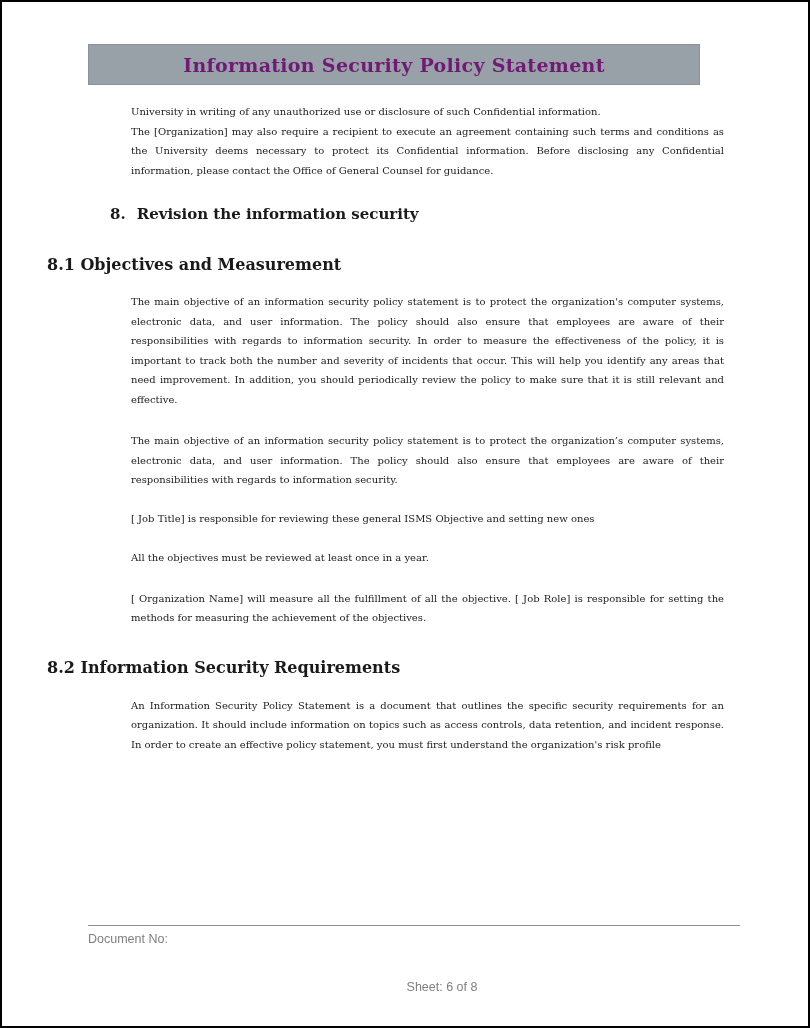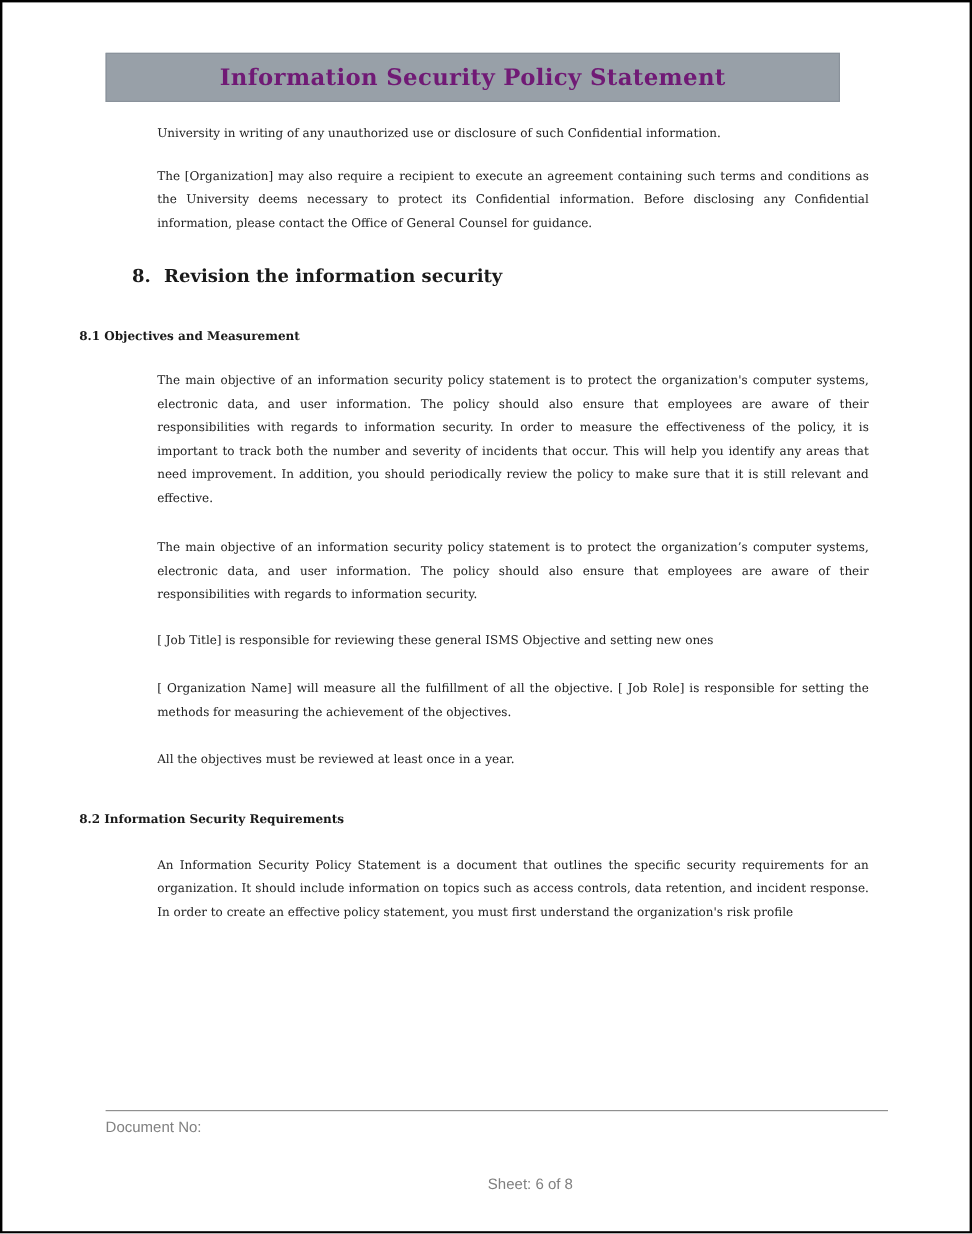--- a/index.html
+++ b/index.html
@@ -39,28 +39,28 @@
   }
   .h1 {
     margin: 24px 84px 0 108px;
     font-size: 15px;
     line-height: 20px;
     font-weight: bold;
     color: #1a1a1a;
   }
   .h1 .h-num { margin-right: 11px; }
   .h2 {
-    margin: 0 84px 0 64px;
-    font-size: 10px;
+    margin: 0 84px 0 45px;
+    font-size: 16px;
     line-height: 19px;
     font-weight: bold;
     color: #1a1a1a;
   }
   .mt17 { margin-top: 17px; }
-  .mt16 { margin-top: 16px; }
+  .mt16 { }
   .mt31 { margin-top: 31px; }
   .mt18 { margin-top: 18px; }
   .mt22 { margin-top: 22px; }
   .mt19 { margin-top: 19px; }
   .mt20 { margin-top: 20px; }
   .mt21 { margin-top: 21px; }
   .mt30 { margin-top: 30px; }
   .footer {
     position: absolute;
     left: 86px;
@@ -95,23 +95,23 @@
   </div>
 
   <div class="h2 mt31">8.1 Objectives and Measurement</div>
 
   <p class="para mt18">The main objective of an information security policy statement is to protect the organization's computer systems, electronic data, and user information. The policy should also ensure that employees are aware of their responsibilities with regards to information security. In order to measure the effectiveness of the policy, it is important to track both the number and severity of incidents that occur. This will help you identify any areas that need improvement. In addition, you should periodically review the policy to make sure that it is still relevant and effective.</p>
 
   <p class="para mt22">The main objective of an information security policy statement is to protect the organization’s computer systems, electronic data, and user information. The policy should also ensure that employees are aware of their responsibilities with regards to information security.</p>
 
   <p class="para mt19">[ Job Title] is responsible for reviewing these general ISMS Objective and setting new ones</p>
 
+  <p class="para mt20">All the objectives must be reviewed at least once in a year.</p>
+
   <p class="para mt21">[ Organization Name] will measure all the fulfillment of all the objective. [ Job Role] is responsible for setting the methods for measuring the achievement of the objectives.</p>
-
-  <p class="para mt20">All the objectives must be reviewed at least once in a year.</p>
 
   <div class="h2 mt30">8.2 Information Security Requirements</div>
 
   <p class="para mt19">An Information Security Policy Statement is a document that outlines the specific security requirements for an organization. It should include information on topics such as access controls, data retention, and incident response. In order to create an effective policy statement, you must first understand the organization's risk profile</p>
 
   <div class="footer">
     <div class="f-row">
       <span class="f-cell">Document No:</span>
       <span class="f-cell f-center">Sheet: 6 of 8</span>
       <span class="f-cell"></span>

